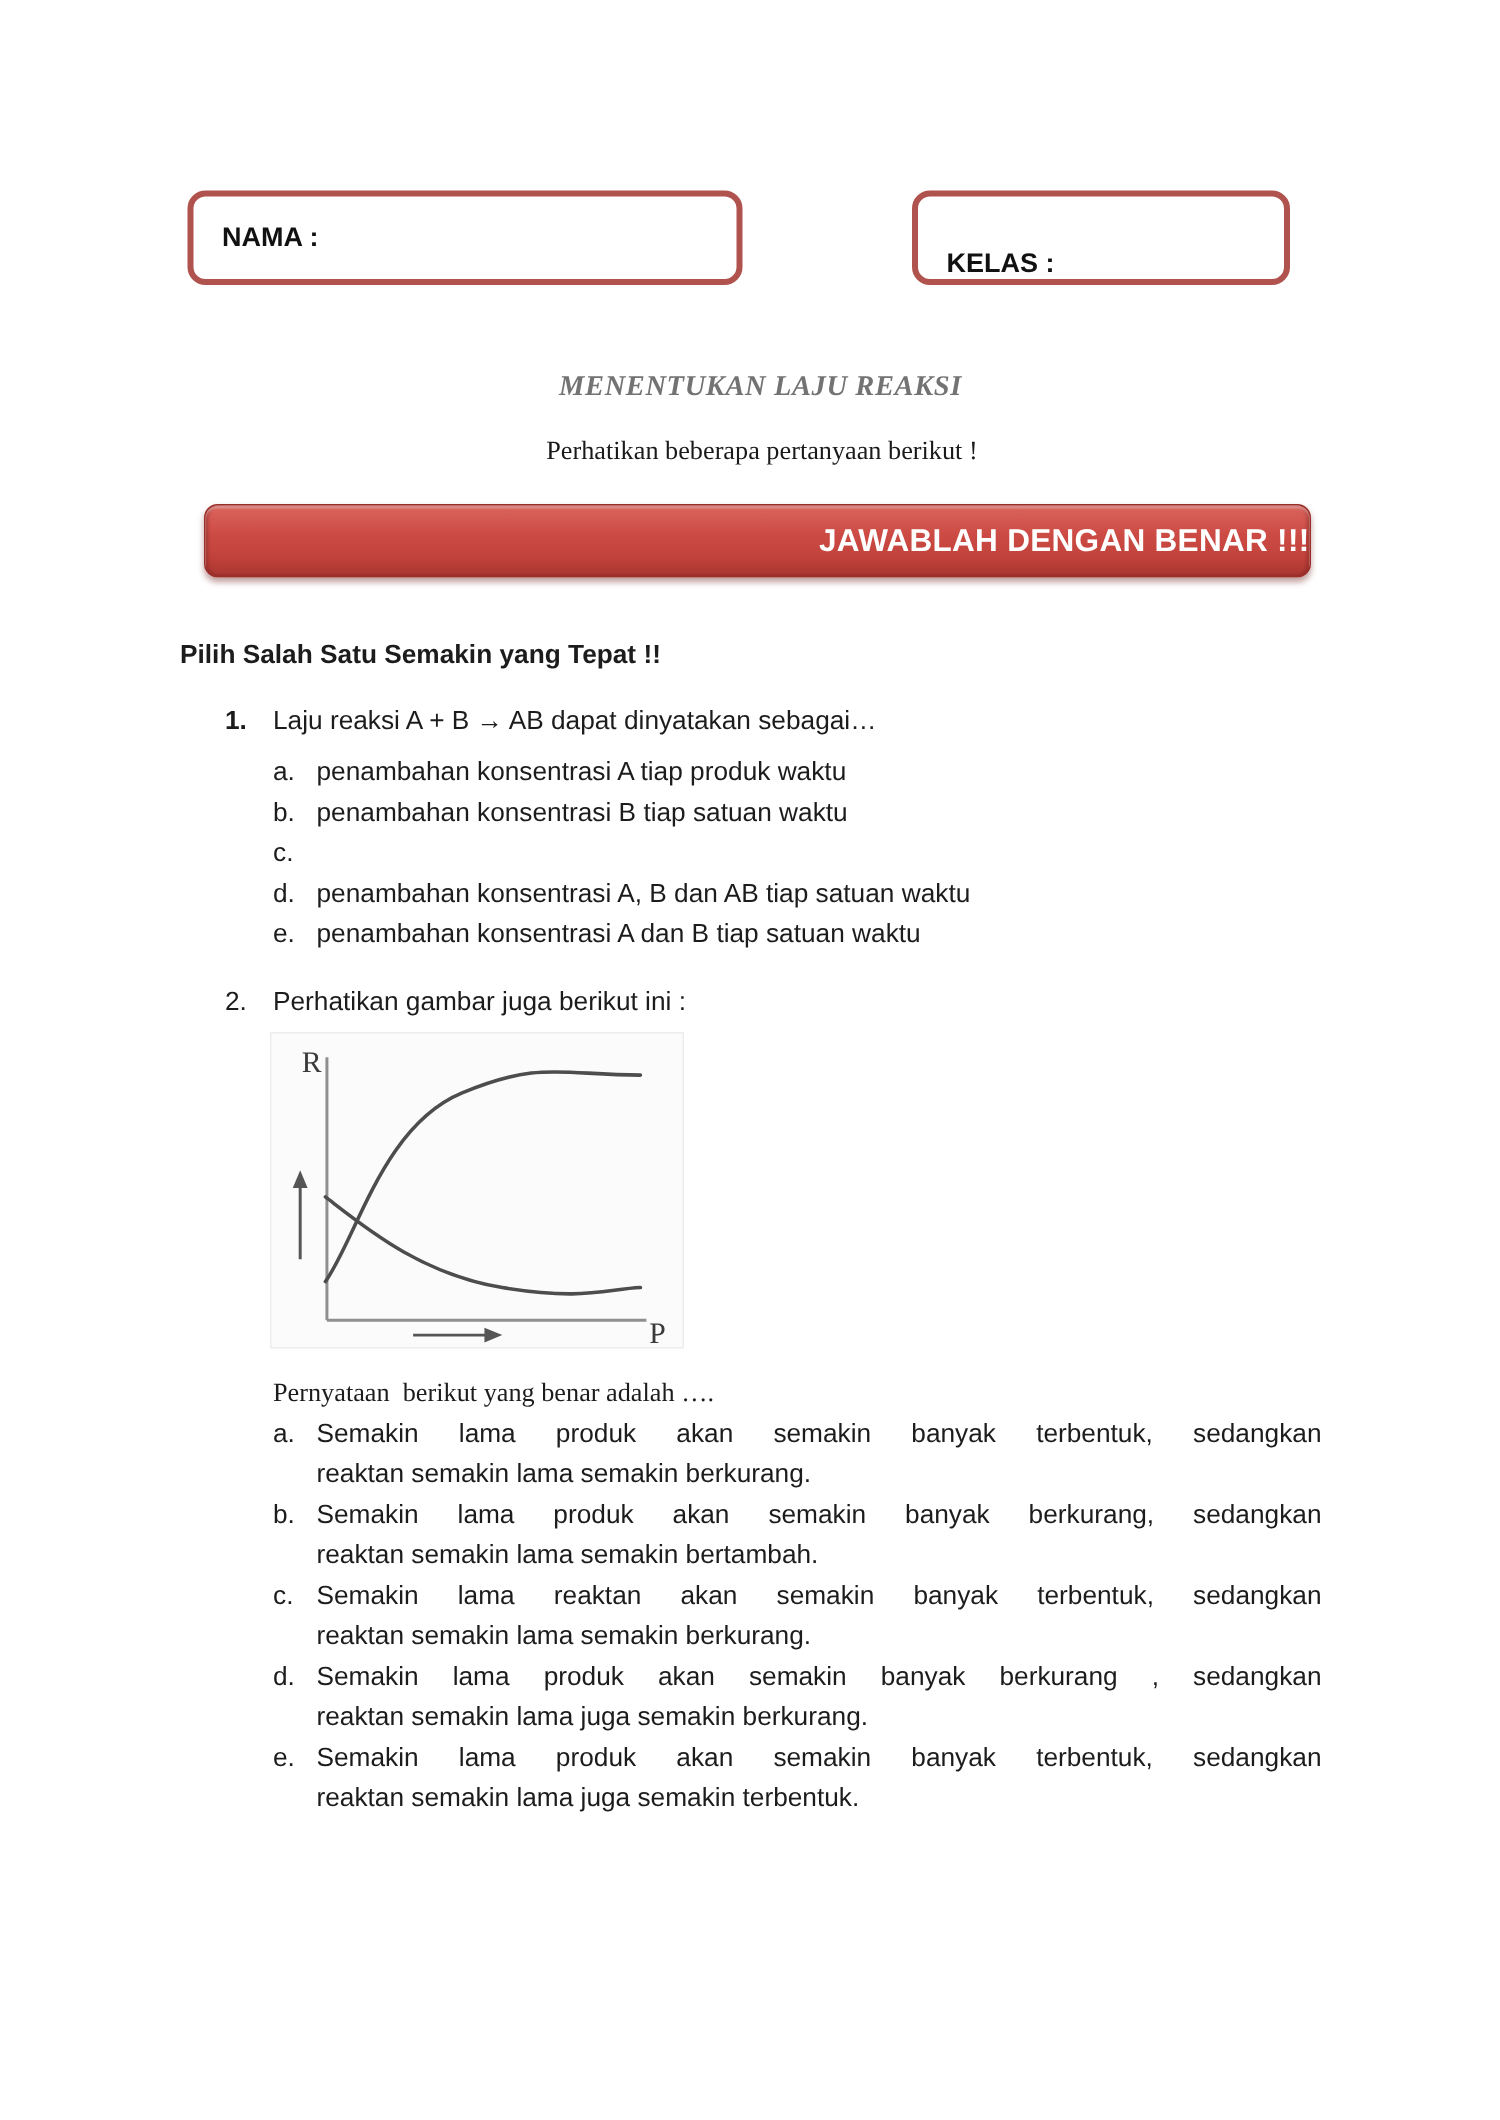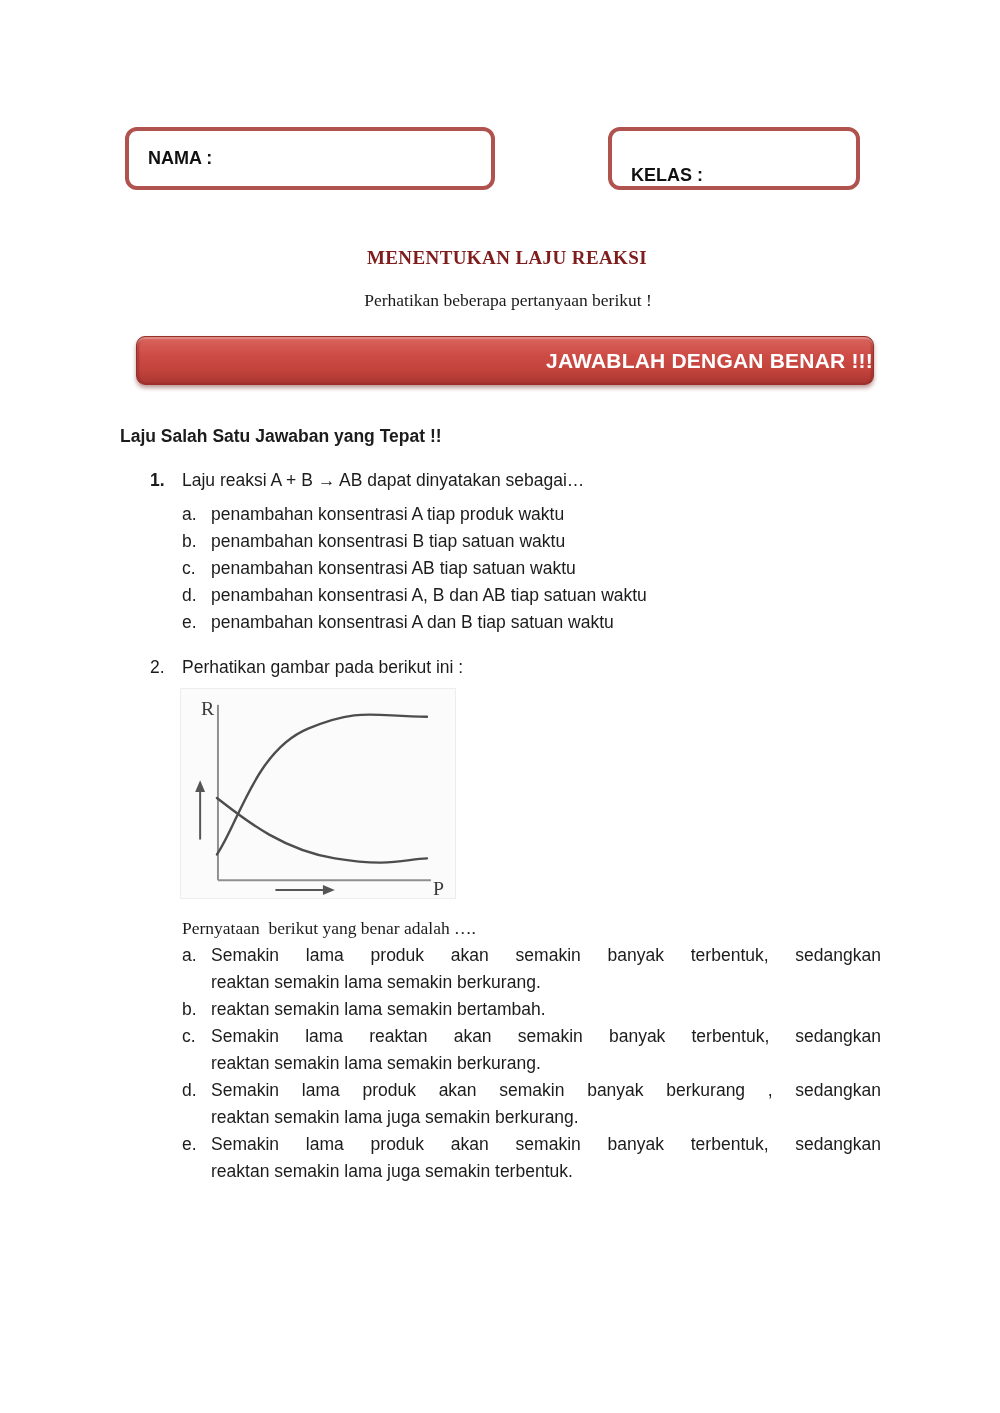--- a/index.html
+++ b/index.html
@@ -9,21 +9,21 @@
   
   .entry-box{position:absolute;top:127px;height:63px;box-sizing:border-box;
              border:4px solid #b0524d;border-radius:12px;background:#fff;
              display:flex;align-items:center;padding-left:19px;
              font-weight:bold;font-size:18px;color:#111;}
   .name-box{left:125px;width:370px;}
   .class-box{left:608px;width:252px;align-items:flex-end;}
 
   
   .title{position:absolute;left:14px;right:0;top:247px;text-align:center;
-         font-family:"Liberation Serif",serif;font-weight:bold;font-size:19px;letter-spacing:.4px;color:#7f1d1d;}
+         font-family:"Liberation Serif",serif;font-weight:bold;font-size:19px;letter-spacing:.4px;color:#737373;font-style:italic;}
   .subtitle{position:absolute;left:16px;right:0;top:290px;text-align:center;
             font-family:"Liberation Serif",serif;font-size:17.5px;color:#1a1a1a;}
 
   
   .banner{position:absolute;left:136px;top:336px;width:738px;height:49px;box-sizing:border-box;
           border-radius:9px;border:1px solid #9a2f2a;
           background:linear-gradient(180deg,#da655e 0%,#cd4b45 40%,#c2423c 72%,#a93631 100%);
           box-shadow:0 3px 4px rgba(110,35,30,.45), inset 0 2px 1px rgba(255,255,255,.30), inset 2px 0 2px rgba(110,30,26,.35), inset -2px 0 2px rgba(110,30,26,.35);
           display:flex;align-items:center;justify-content:flex-end;
           color:#ffffff;font-size:21px;font-weight:bold;letter-spacing:.2px;}
@@ -78,55 +78,54 @@
     <span>KELAS :</span>
   </div>
 
   <div class="title">MENENTUKAN LAJU REAKSI</div>
   <div class="subtitle">Perhatikan beberapa pertanyaan berikut !</div>
 
   <div class="banner">
     <span>JAWABLAH DENGAN BENAR !!!</span>
   </div>
 
-  <div class="instruction">Laju Salah Satu Jawaban yang Tepat !!</div>
+  <div class="instruction">Pilih Salah Satu Semakin yang Tepat !!</div>
 
   <div class="qblock q1">
     <div class="q-line">
       <span class="q-num">1.</span>
       <span class="q-text">Laju reaksi A + B → AB dapat dinyatakan sebagai…</span>
     </div>
     <div class="opts">
       <div class="opt">
         <span class="opt-label">a.</span>
         <span>penambahan konsentrasi A tiap produk waktu</span>
       </div>
       <div class="opt">
         <span class="opt-label">b.</span>
         <span>penambahan konsentrasi B tiap satuan waktu</span>
       </div>
       <div class="opt">
         <span class="opt-label">c.</span>
-        <span>penambahan konsentrasi AB tiap satuan waktu</span>
       </div>
       <div class="opt">
         <span class="opt-label">d.</span>
         <span>penambahan konsentrasi A, B dan AB tiap satuan waktu</span>
       </div>
       <div class="opt">
         <span class="opt-label">e.</span>
         <span>penambahan konsentrasi A dan B tiap satuan waktu</span>
       </div>
     </div>
   </div>
 
   <div class="qblock q2head">
     <div class="q-line">
       <span class="q-num">2.</span>
-      <span class="q-text">Perhatikan gambar pada berikut ini :</span>
+      <span class="q-text">Perhatikan gambar juga berikut ini :</span>
     </div>
   </div>
 
   <div class="graph-wrap">
     <svg viewBox="0 0 276 211" xmlns="http://www.w3.org/2000/svg">
       <text class="axis-label" x="20" y="26">R</text>
       <text class="axis-label" x="254" y="208">P</text>
       <line class="axis" x1="37" y1="16" x2="37" y2="193"></line>
       <line class="axis" x1="37" y1="193" x2="252" y2="193"></line>
       <line class="arrow" x1="19" y1="152" x2="19" y2="101"></line>
@@ -144,20 +143,21 @@
     <div class="opt2">
       <span class="opt-label">a.</span>
       <span class="lines">
         <span class="jline">Semakin lama produk akan semakin banyak terbentuk, sedangkan</span>
         <span class="lline">reaktan semakin lama semakin berkurang.</span>
       </span>
     </div>
     <div class="opt2">
       <span class="opt-label">b.</span>
       <span class="lines">
+        <span class="jline">Semakin lama produk akan semakin banyak berkurang, sedangkan</span>
         <span class="lline">reaktan semakin lama semakin bertambah.</span>
       </span>
     </div>
     <div class="opt2">
       <span class="opt-label">c.</span>
       <span class="lines">
         <span class="jline">Semakin lama reaktan akan semakin banyak terbentuk, sedangkan</span>
         <span class="lline">reaktan semakin lama semakin berkurang.</span>
       </span>
     </div>

